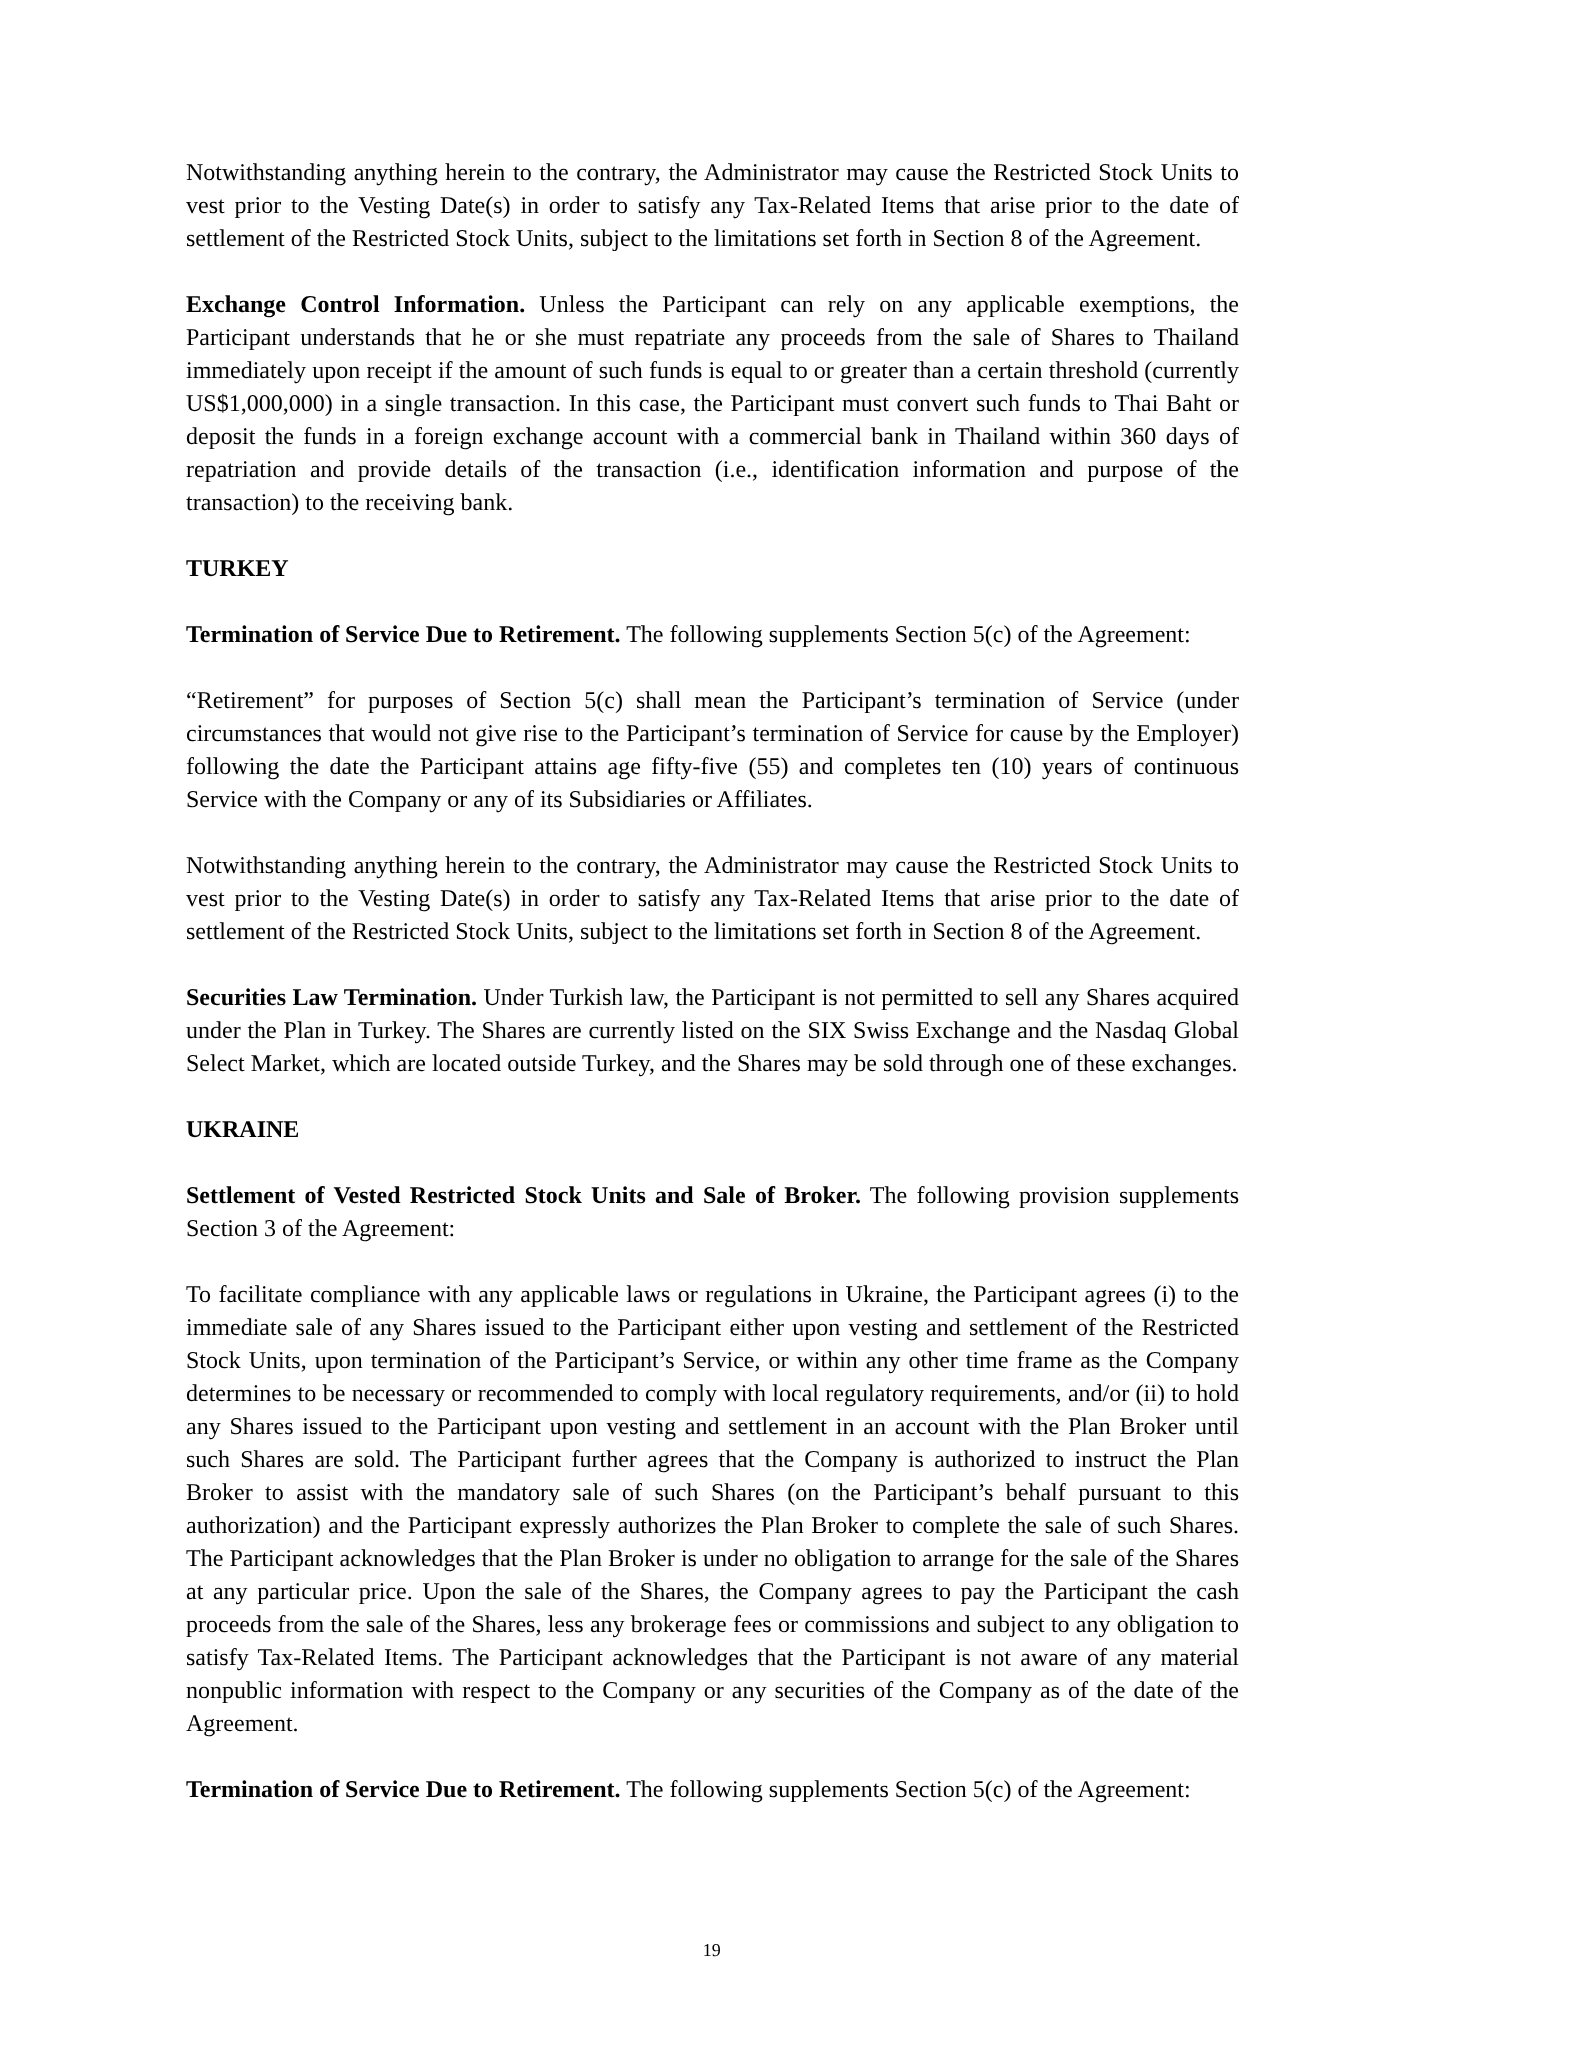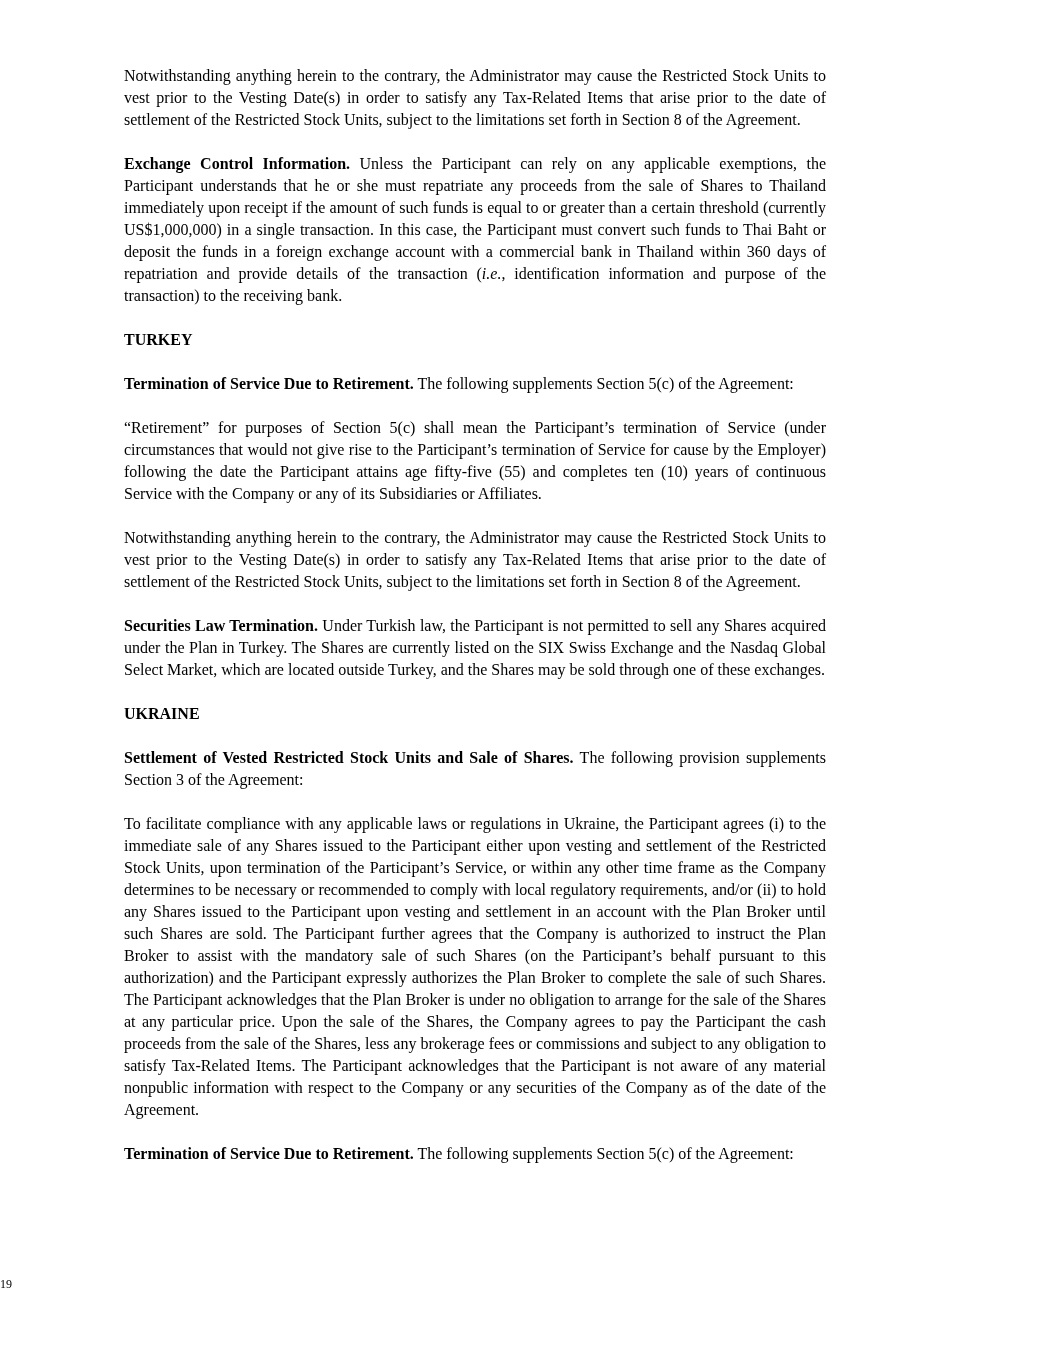--- a/index.html
+++ b/index.html
@@ -9,56 +9,57 @@
     height: 1365px;
     position: relative;
     font-family: "Liberation Serif", "DejaVu Serif", serif;
     color: #000000;
   }
   .page {
     width: 949px;
     height: 1365px;
     background: #ffffff;
     position: relative;
-    padding: 65px 123px 0 124px;
+    padding: 105px 123px 0 124px;
   }
   .doc-body p {
     font-size: 16px;
     line-height: 22px;
     text-align: justify;
     margin: 0 0 22px 0;
   }
   .doc-body p.heading {
     text-align: left;
     font-weight: bold;
   }
   .seg-b { font-weight: bold; text-align: center; }
-  .seg-i { font-style: italic; }
+  .seg-i { }
   .seg-u { }
   .page-number {
     position: absolute;
     left: 0;
     right: 0;
-    bottom: 74px;
+    bottom: 58px;
+    text-align: center;
     font-size: 12px;
     line-height: 14px;
     font-family: Liberation Serif, serif;
   }
 </style>
 </head>
 <body>
 
 <div class="page">
   <div class="doc-body" id="doc-body">
       <p><span>Notwithstanding anything herein to the contrary, the Administrator may cause the Restricted Stock Units to vest prior to the Vesting Date(s) in order to satisfy any Tax-Related Items that arise prior to the date of settlement of the Restricted Stock Units, subject to the limitations set forth in Section 8 of the Agreement.</span></p>
       <p><span class="seg-b">Exchange Control Information.</span><span>  Unless the Participant can rely on any applicable exemptions, the Participant understands that he or she must repatriate any proceeds from the sale of Shares to Thailand immediately upon receipt if the amount of such funds is equal to or greater than a certain threshold (currently US$1,000,000) in a single transaction.  In this case, the Participant must convert such funds to Thai Baht or deposit the funds in a foreign exchange account with a commercial bank in Thailand within 360 days of repatriation and provide details of the transaction (</span><span class="seg-i">i.e.</span><span>, identification information and purpose of the transaction) to the receiving bank.</span></p>
       <p class="heading"><span class="seg-b">TURKEY</span></p>
       <p><span class="seg-b">Termination of Service Due to Retirement.</span><span>  The following supplements Section 5(c) of the Agreement:</span></p>
       <p><span>“</span><span class="seg-u">Retirement</span><span>” for purposes of Section 5(c) shall mean the Participant’s termination of Service (under circumstances that would not give rise to the Participant’s termination of Service for cause by the Employer) following the date the Participant attains age fifty-five (55) and completes ten (10) years of continuous Service with the Company or any of its Subsidiaries or Affiliates.</span></p>
       <p><span>Notwithstanding anything herein to the contrary, the Administrator may cause the Restricted Stock Units to vest prior to the Vesting Date(s) in order to satisfy any Tax-Related Items that arise prior to the date of settlement of the Restricted Stock Units, subject to the limitations set forth in Section 8 of the Agreement.</span></p>
       <p><span class="seg-b">Securities Law Termination.</span><span>  Under Turkish law, the Participant is not permitted to sell any Shares acquired under the Plan in Turkey.  The Shares are currently listed on the SIX Swiss Exchange and the Nasdaq Global Select Market, which are located outside Turkey, and the Shares may be sold through one of these exchanges.</span></p>
       <p class="heading"><span class="seg-b">UKRAINE</span></p>
-      <p><span class="seg-b">Settlement of Vested Restricted Stock Units and Sale of Shares.</span><span>  The following provision supplements Section 3 of the Agreement:</span></p>
+      <p><span class="seg-b">Settlement of Vested Restricted Stock Units and Sale of Broker.</span><span>  The following provision supplements Section 3 of the Agreement:</span></p>
       <p><span>To facilitate compliance with any applicable laws or regulations in Ukraine, the Participant agrees (i) to the immediate sale of any Shares issued to the Participant either upon vesting and settlement of the Restricted Stock Units, upon termination of the Participant’s Service, or within any other time frame as the Company determines to be necessary or recommended to comply with local regulatory requirements, and/or (ii) to hold any Shares issued to the Participant upon vesting and settlement in an account with the Plan Broker until such Shares are sold.  The Participant further agrees that the Company is authorized to instruct the Plan Broker to assist with the mandatory sale of such Shares (on the Participant’s behalf pursuant to this authorization) and the Participant expressly authorizes the Plan Broker to complete the sale of such Shares.  The Participant acknowledges that the Plan Broker is under no obligation to arrange for the sale of the Shares at any particular price.  Upon the sale of the Shares, the Company agrees to pay the Participant the cash proceeds from the sale of the Shares, less any brokerage fees or commissions and subject to any obligation to satisfy Tax-Related Items.  The Participant acknowledges that the Participant is not aware of any material nonpublic information with respect to the Company or any securities of the Company as of the date of the Agreement.</span></p>
       <p><span class="seg-b">Termination of Service Due to Retirement.</span><span>  The following supplements Section 5(c) of the Agreement:</span></p>
     </div>
   <div class="page-number">19</div>
 </div>
 
 </body></html>

